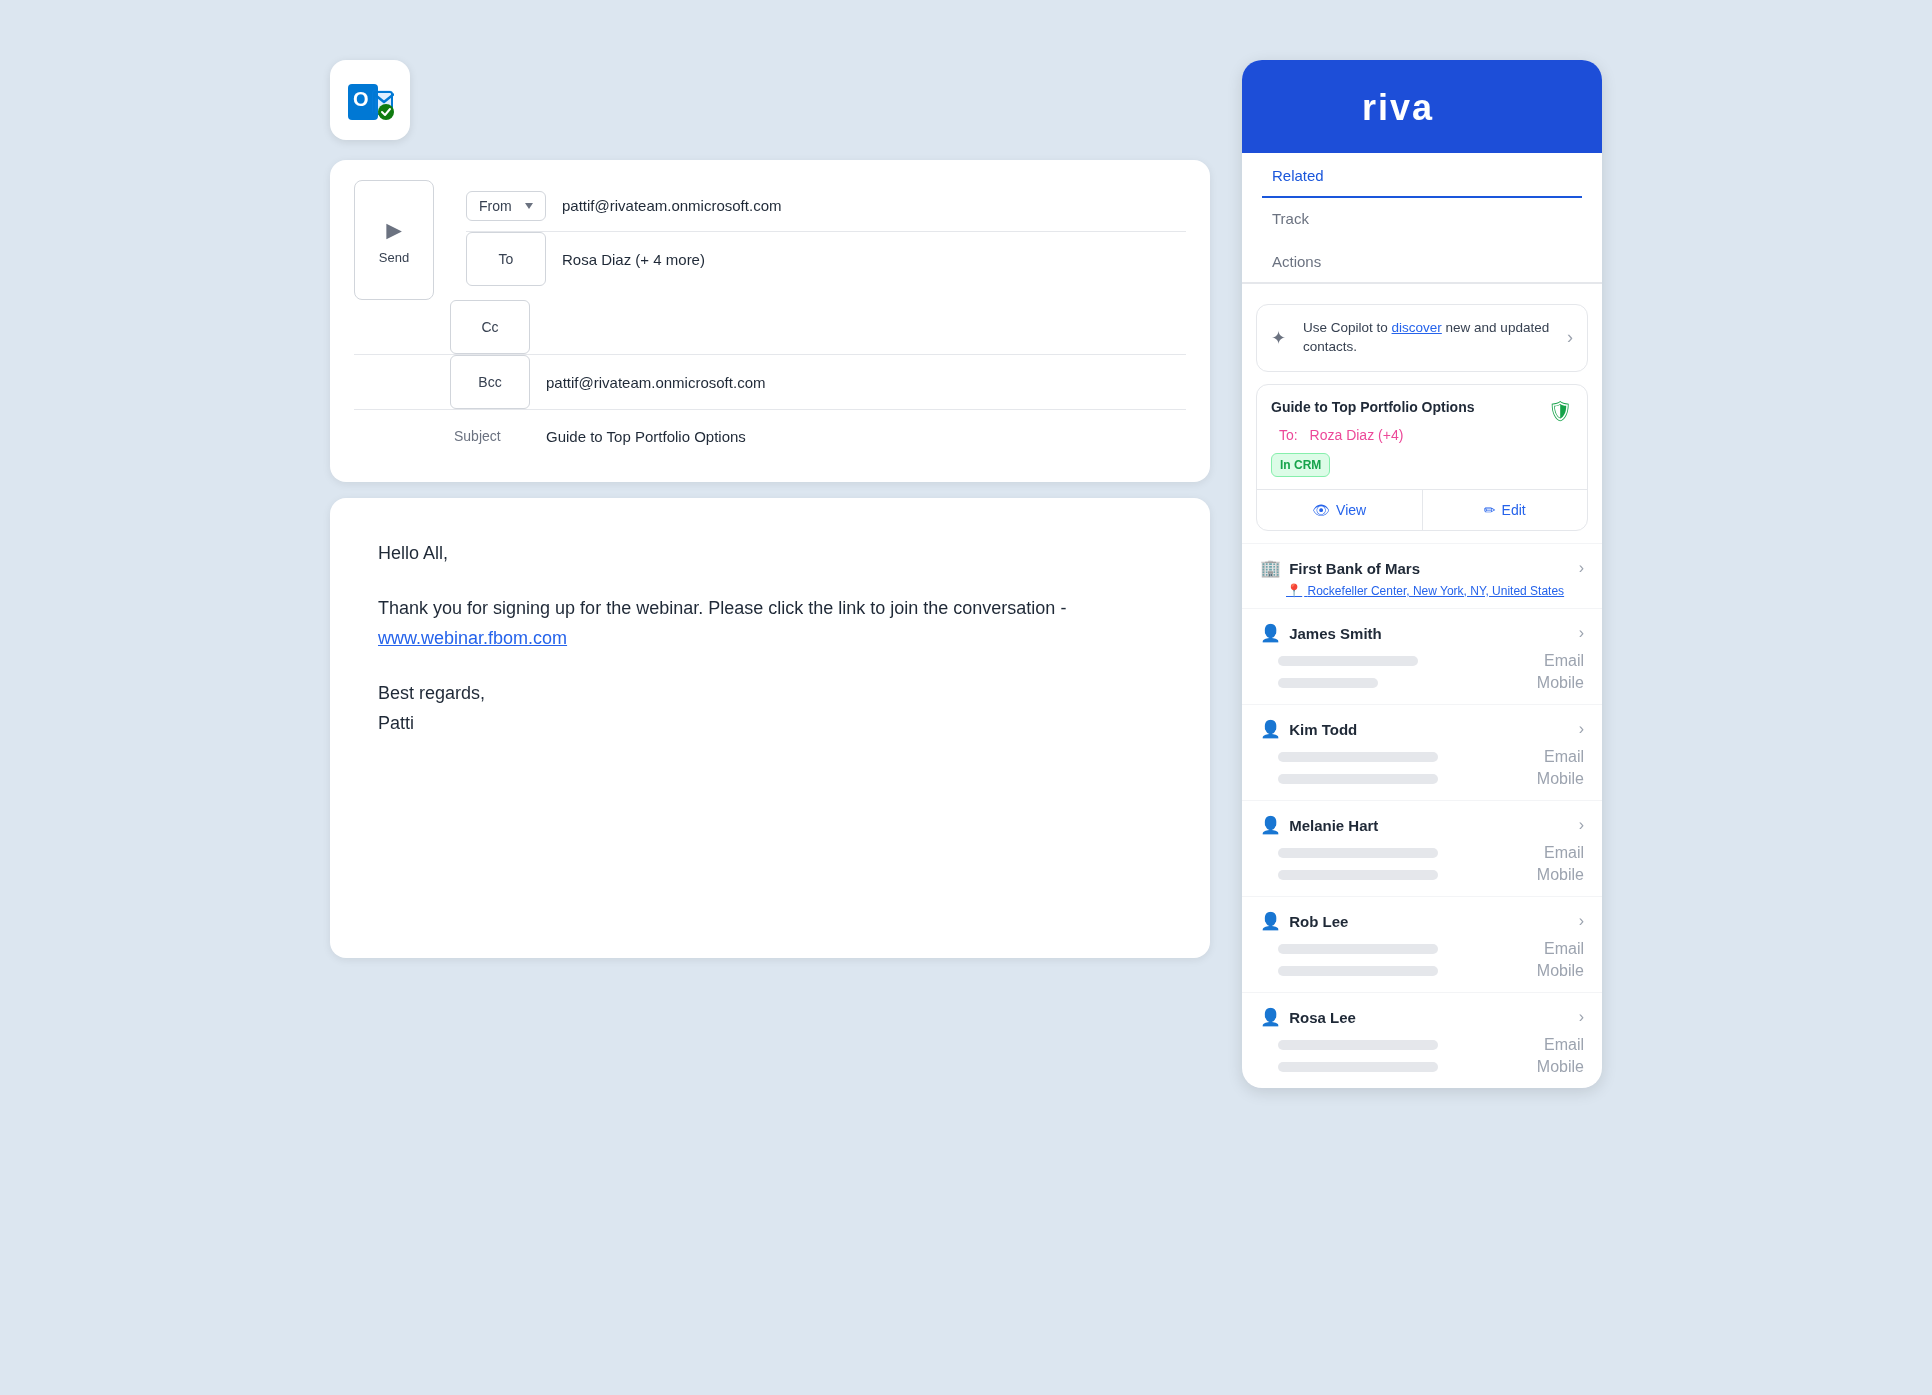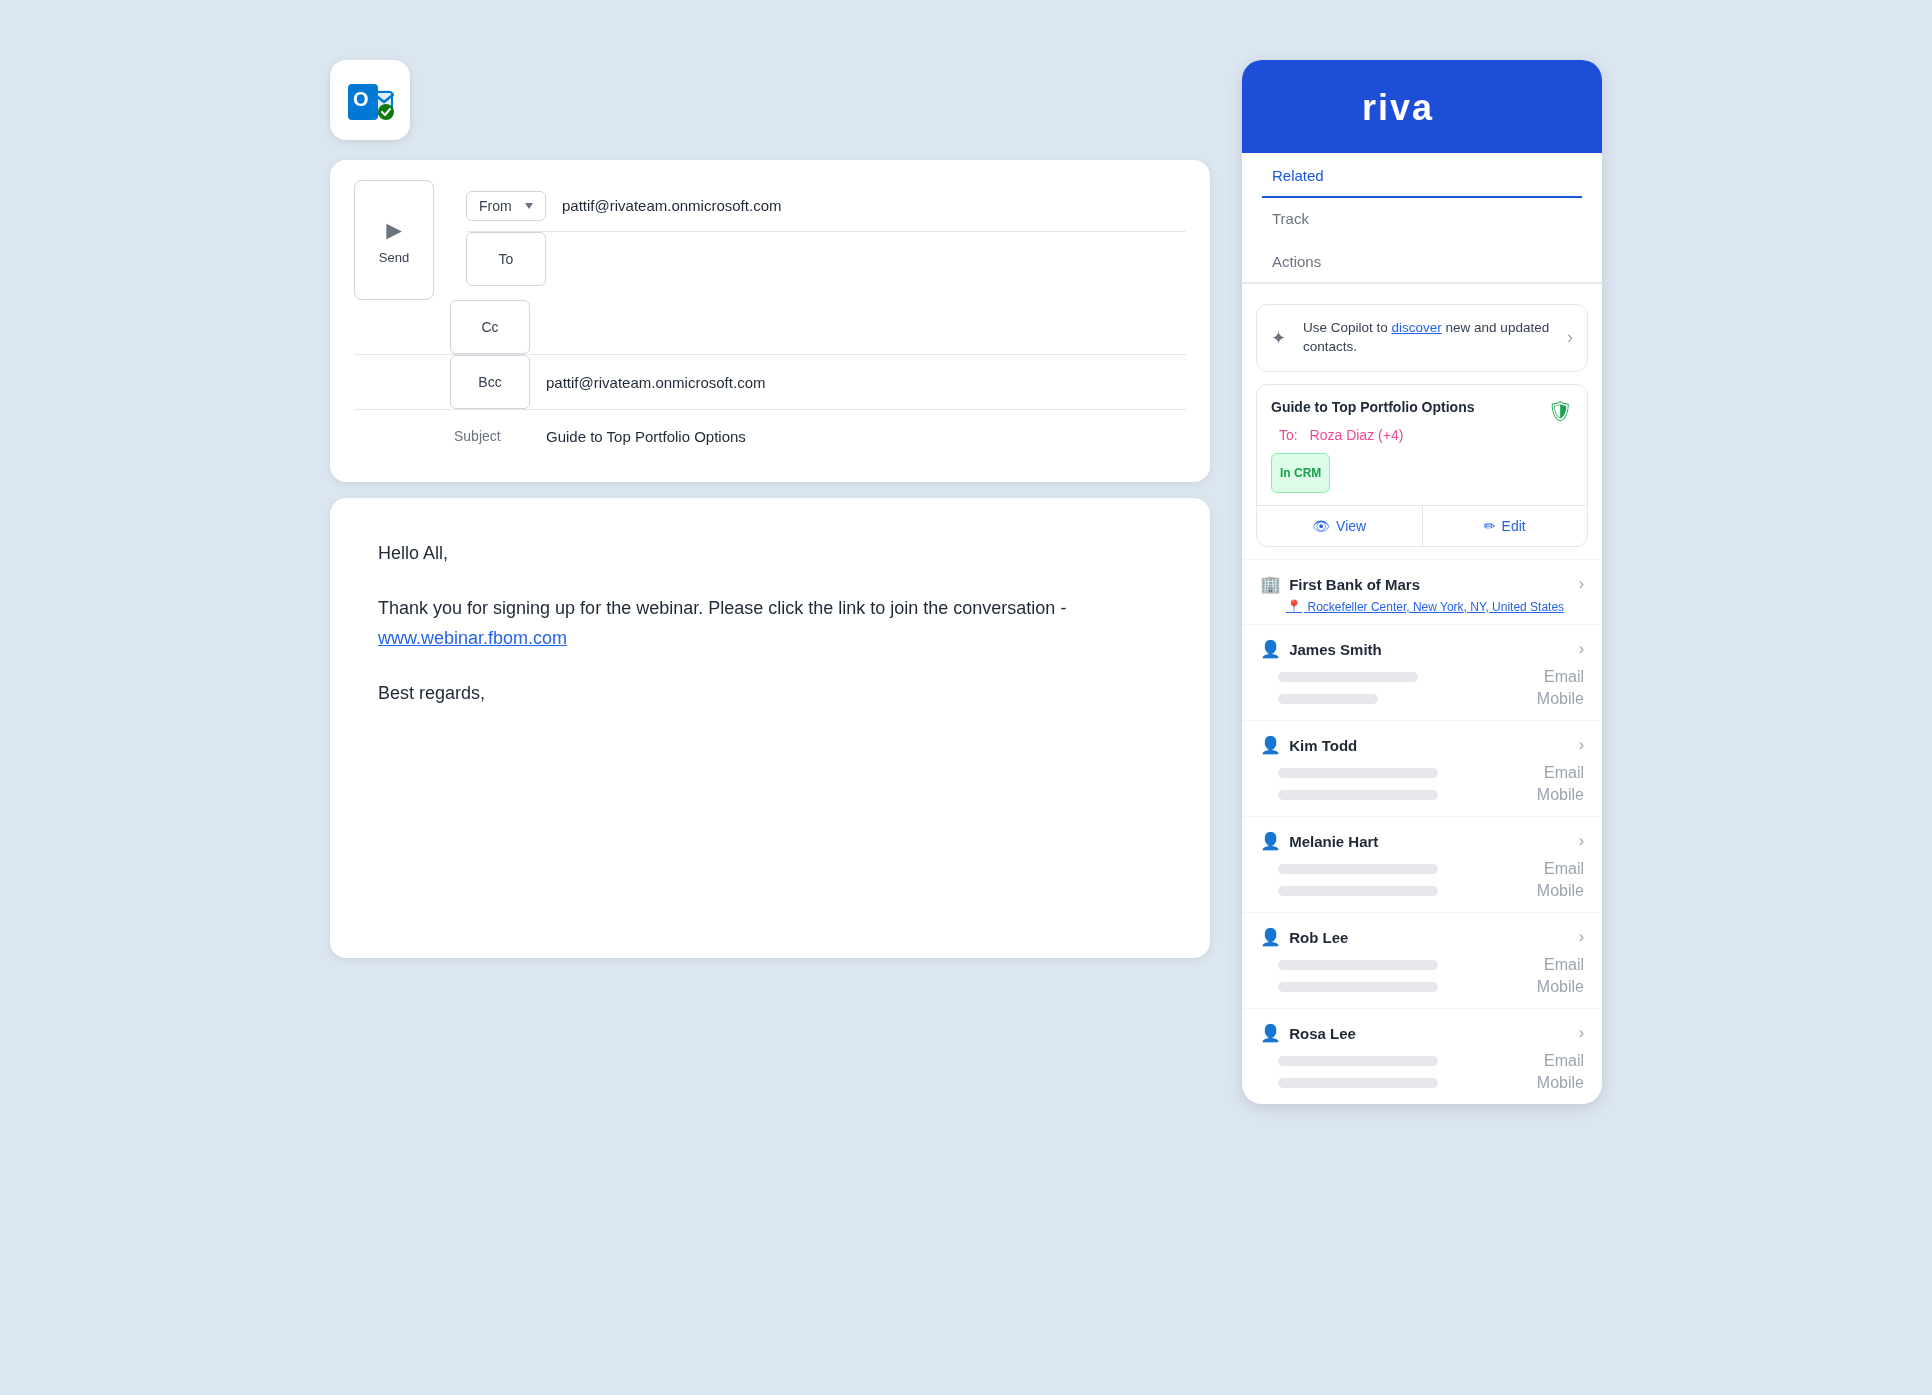--- a/index.html
+++ b/index.html
@@ -245,21 +245,21 @@
       margin-left: 8px;
     }
     .in-crm-badge {
       display: inline-block;
       background: #dcfce7;
       color: #16a34a;
       border: 1px solid #86efac;
       border-radius: 6px;
       font-size: 12px;
       font-weight: 600;
-      padding: 12px 8px;
+      padding: 4px 8px;
       margin-bottom: 12px;
     }
     .email-card-actions {
       display: flex;
       flex-direction: row;
       border-top: 1px solid #e5e7eb;
       margin: 0 -14px;
     }
     .card-action-btn {
       flex: 1;
@@ -416,20 +416,21 @@
             <div class="compose-row">
               <button class="field-label-btn">
                 <span>From</span>
                 <span class="chevron-down"></span>
               </button>
               <span class="field-value">pattif@rivateam.onmicrosoft.com</span>
             </div>
 
             <div class="compose-row">
               <div class="field-label-static">To</div>
+              <span class="field-value" style="cursor:pointer; color:#1f2937;">Rosa Diaz (+ 4 more)</span>
             </div>
           </div>
         </div>
 
         <div class="compose-row">
           <div style="width:96px; min-width:96px;"></div>
           <div class="field-label-static">Cc</div>
           <span class="field-value"></span>
         </div>
 
@@ -448,20 +449,21 @@
     </div>
 
     <div class="email-body">
       <p style="margin-bottom:24px;">Hello All,</p>
       <p style="margin-bottom:24px;">
         <span>Thank you for signing up for the webinar. Please click the link to join the conversation -</span>
         <span> </span>
         <a href="#">www.webinar.fbom.com</a>
       </p>
       <p>Best regards,</p>
+      <p>Patti</p>
     </div>
   </div>
 
   <div class="riva-panel">
 
     <div class="riva-header">
       <div class="riva-wordmark">
         
         <svg width="120" height="44" viewBox="0 0 120 44" fill="none" xmlns="http://www.w3.org/2000/svg">
           <text x="0" y="36" font-family="Arial, sans-serif" font-size="36" font-weight="700" fill="white" letter-spacing="2">riva</text>

